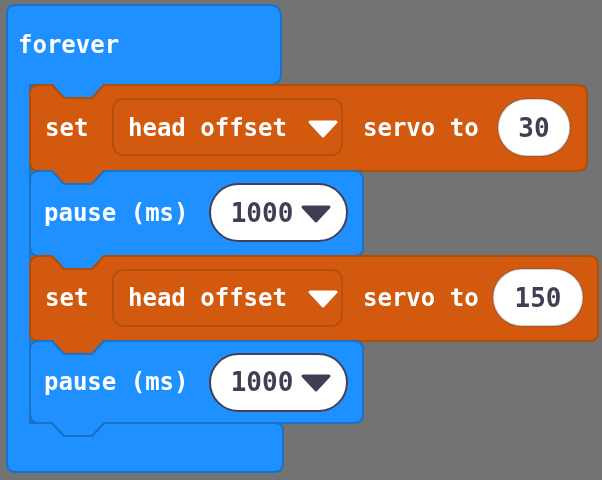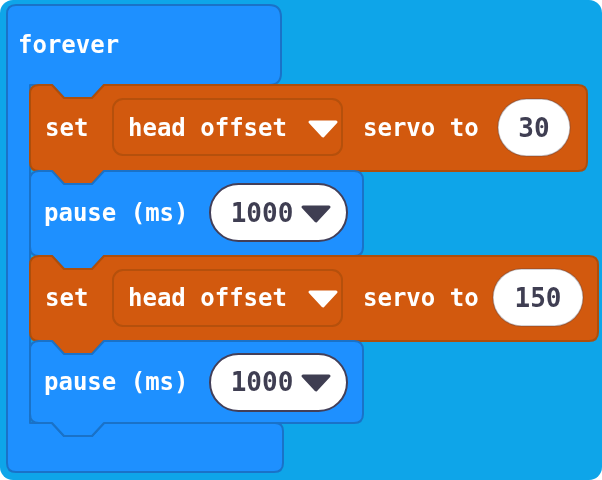--- a/index.html
+++ b/index.html
@@ -1,16 +1,16 @@
 <!DOCTYPE html>
 <html><head>
 <meta charset="utf-8">
 <style>
   html, body { margin: 0; padding: 0; background: #ffffff; }
-  .stage { width: 602px; height: 480px; position: relative; background: #0ea5e9; border-radius: 13px; }
+  .stage { width: 602px; height: 480px; position: relative; background: #737373; }
   svg { display: block; }
   .blk-label {
     font-family: "DejaVu Sans Mono", "Liberation Mono", monospace;
     font-weight: 700;
     font-size: 24px;
     fill: #ffffff;
   }
   .field-value {
     font-family: "DejaVu Sans Mono", "Liberation Mono", monospace;
     font-weight: 700;

